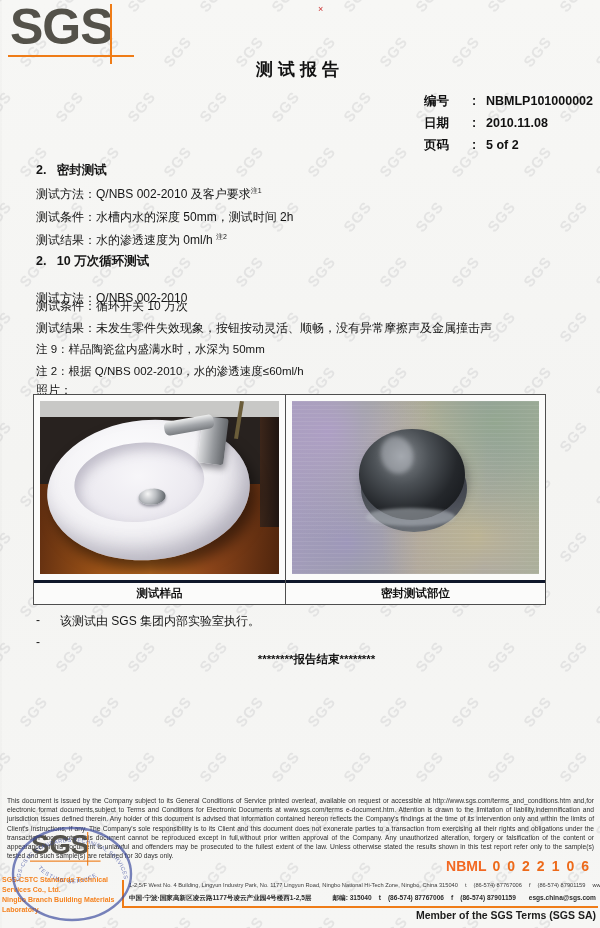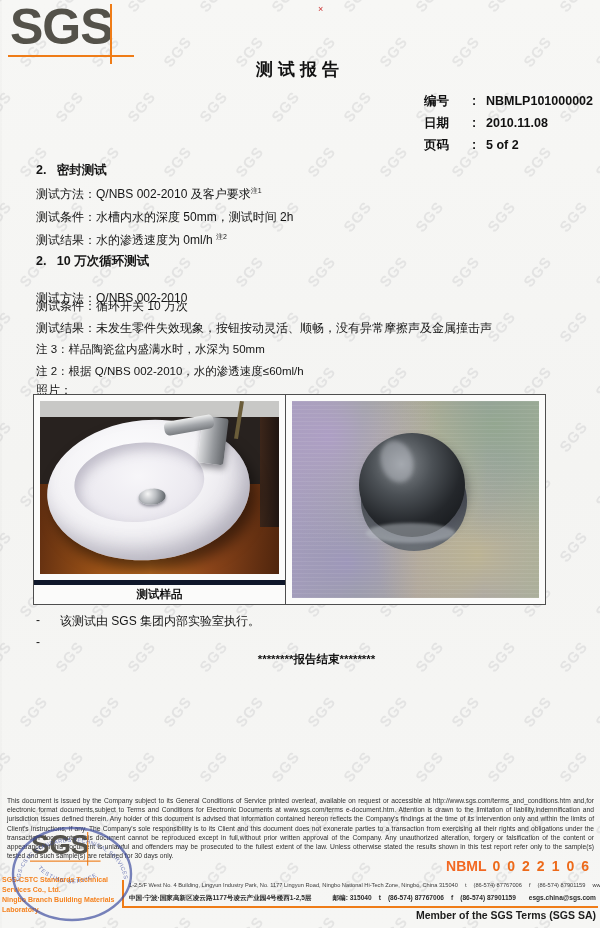--- a/index.html
+++ b/index.html
@@ -43,21 +43,21 @@
   .body-line sup { font-size:7px; vertical-align:super; }
   .note-line { font-size:11.5px; }
 
   
   .ptable { position:absolute; left:33px; top:394px; width:513px; height:211px;
             border:1px solid #4e4e4e; display:flex; background:#fbfbfa; }
   .pcell { display:flex; flex-direction:column; }
   .pcell.left  { width:252px; border-right:1px solid #4e4e4e; }
   .pcell.right { width:259px; }
   .parea { flex:1; display:flex; align-items:center; justify-content:center; padding:6px; }
-  .pcaption { height:24px; border-top:5px solid #0f172a; display:flex; align-items:center;
+  .pcaption { height:24px; border-top:3px solid #0f172a; display:flex; align-items:center;
               justify-content:center; font-size:11.5px; font-weight:bold; color:#111; }
   .photo { position:relative; width:100%; height:100%; overflow:hidden; }
 
   
   .photo-sink { background:#28221f; }
   .ps-wall { position:absolute; top:0; left:0; right:0; height:9%; background:#c8c8c6; }
   .ps-wood { position:absolute; bottom:0; left:0; right:0; height:52%;
      background:linear-gradient(96deg,#5f2d10 0%,#a05518 28%,#bd6b20 48%,#8c451a 72%,#4f250d 100%); }
   .ps-post { position:absolute; top:9%; right:0; width:8%; height:64%;
      background:linear-gradient(90deg,#3c261a,#1f1511); }
@@ -332,21 +332,21 @@
     <div class="body-line sec-head" style="top:162px">2.   密封测试</div>
     <div class="body-line" style="top:186px"><span>测试方法：</span><span>Q/NBS 002-2010 及客户要求</span><sup>注1</sup></div>
     <div class="body-line" style="top:209px"><span>测试条件：</span><span>水槽内水的深度 50mm，测试时间 2h</span></div>
     <div class="body-line" style="top:232px"><span>测试结果：</span><span>水的渗透速度为 0ml/h </span><sup>注2</sup></div>
 
     <div class="body-line sec-head" style="top:253px">2.   10 万次循环测试</div>
     <div class="body-line" style="top:290px"><span>测试方法：</span><span>Q/NBS 002-2010</span></div>
     <div class="body-line" style="top:298px"><span>测试条件：</span><span>循环开关 10 万次</span></div>
     <div class="body-line" style="top:320px"><span>测试结果：</span><span>未发生零件失效现象，按钮按动灵活、顺畅，没有异常摩擦声及金属撞击声</span></div>
 
-    <div class="body-line note-line" style="top:342px">注 3：样品陶瓷盆内盛满水时，水深为 50mm</div>
+    <div class="body-line note-line" style="top:342px">注 9：样品陶瓷盆内盛满水时，水深为 50mm</div>
     <div class="body-line note-line" style="top:364px">注 2：根据 Q/NBS 002-2010，水的渗透速度≤60ml/h</div>
 
     <div class="body-line" style="top:382px">照片：</div>
     <div class="ptable">
       <div class="pcell left">
         <div class="parea">
           <div class="photo photo-sink">
             <div class="ps-wall"></div>
             <div class="ps-wood"></div>
             <div class="ps-post"></div>
@@ -364,20 +364,21 @@
       <div class="pcell right">
         <div class="parea">
           <div class="photo photo-drain">
             <div class="pd-scan"></div>
             <div class="pd-rim"></div>
             <div class="pd-plug"></div>
             <div class="pd-hl"></div>
             <div class="pd-edge"></div>
           </div>
         </div>
+        <div class="pcaption">密封测试部位</div>
       </div>
     </div>
 
     <div class="remark" style="top:613px">
       <span class="dash">-</span>
       <span>该测试由 SGS 集团内部实验室执行。</span>
     </div>
     <div class="remark" style="top:635px">
       <span class="dash">-</span>
     </div>

